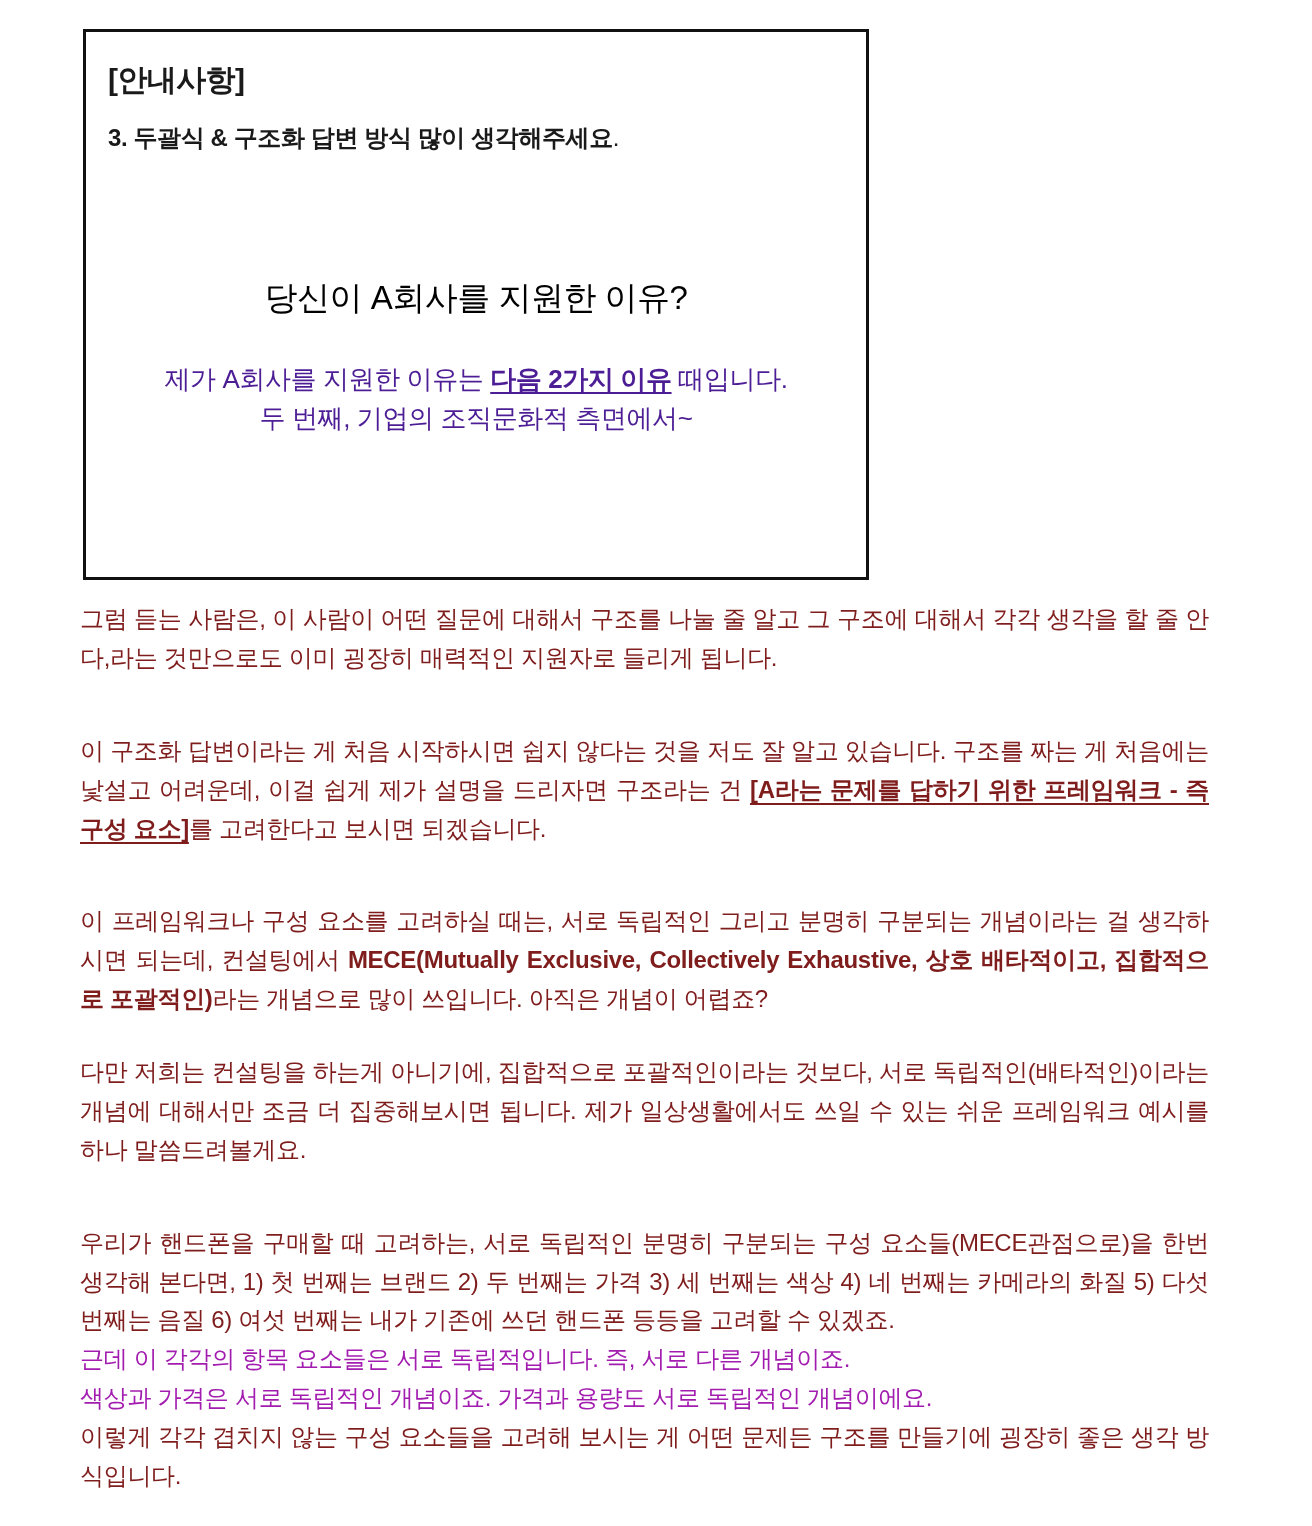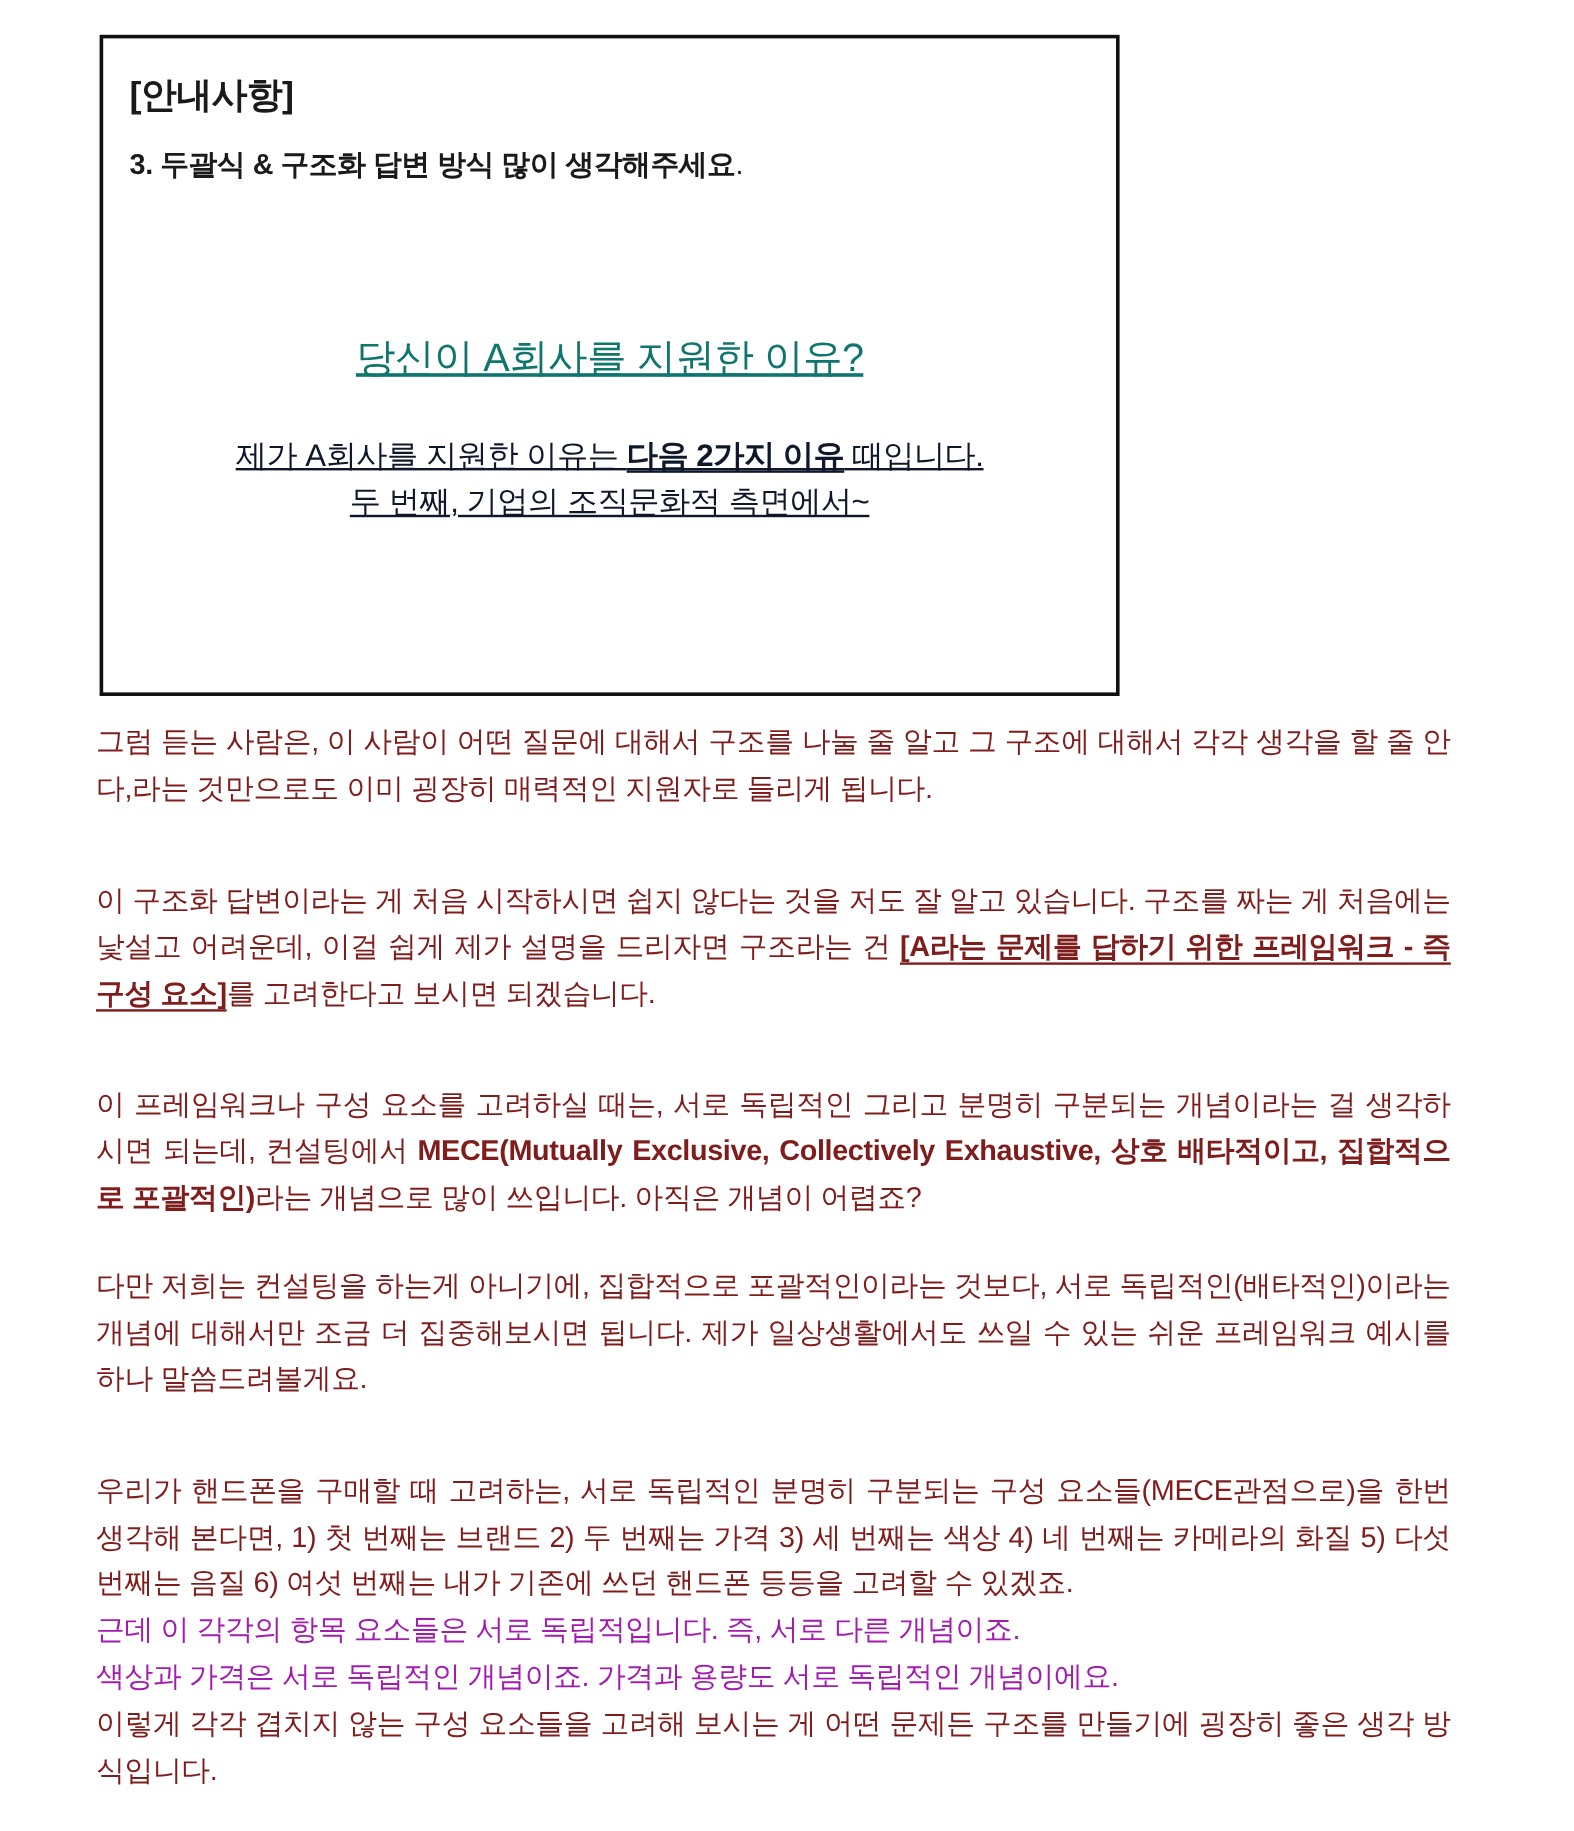--- a/index.html
+++ b/index.html
@@ -20,21 +20,21 @@
     min-height: 1526px;
     box-sizing: border-box;
     padding: 0;
   }
 
   
   .notice-box {
     position: absolute;
     left: 83px;
     top: 29px;
-    width: 850px;
+    width: 786px;
     height: 551px;
     box-sizing: border-box;
     border: 3px solid #111111;
     background: #ffffff;
   }
   .notice-label {
     position: absolute;
     left: 22px;
     top: 30px;
     font-size: 30px;
@@ -60,34 +60,32 @@
   .example-block {
     position: absolute;
     left: 0;
     right: 0;
     top: 245px;
     text-align: center;
   }
   .example-question {
     font-size: 33px;
     font-weight: 400;
-    color: #0f766e;
+    color: #000000;
     letter-spacing: -0.5px;
     line-height: 1.3;
     margin: 0 0 40px 0;
-    text-decoration: underline;
   }
   .example-answer-line {
     font-size: 26px;
     font-weight: 400;
-    color: #0f172a;
+    color: #4c1d95;
     letter-spacing: -0.4px;
     line-height: 1.52;
     margin: 0;
-    text-decoration: underline;
   }
   .u-bold {
     font-weight: bold;
     text-decoration: underline;
     text-underline-offset: 4px;
   }
 
   
   .body-area {
     position: absolute;

